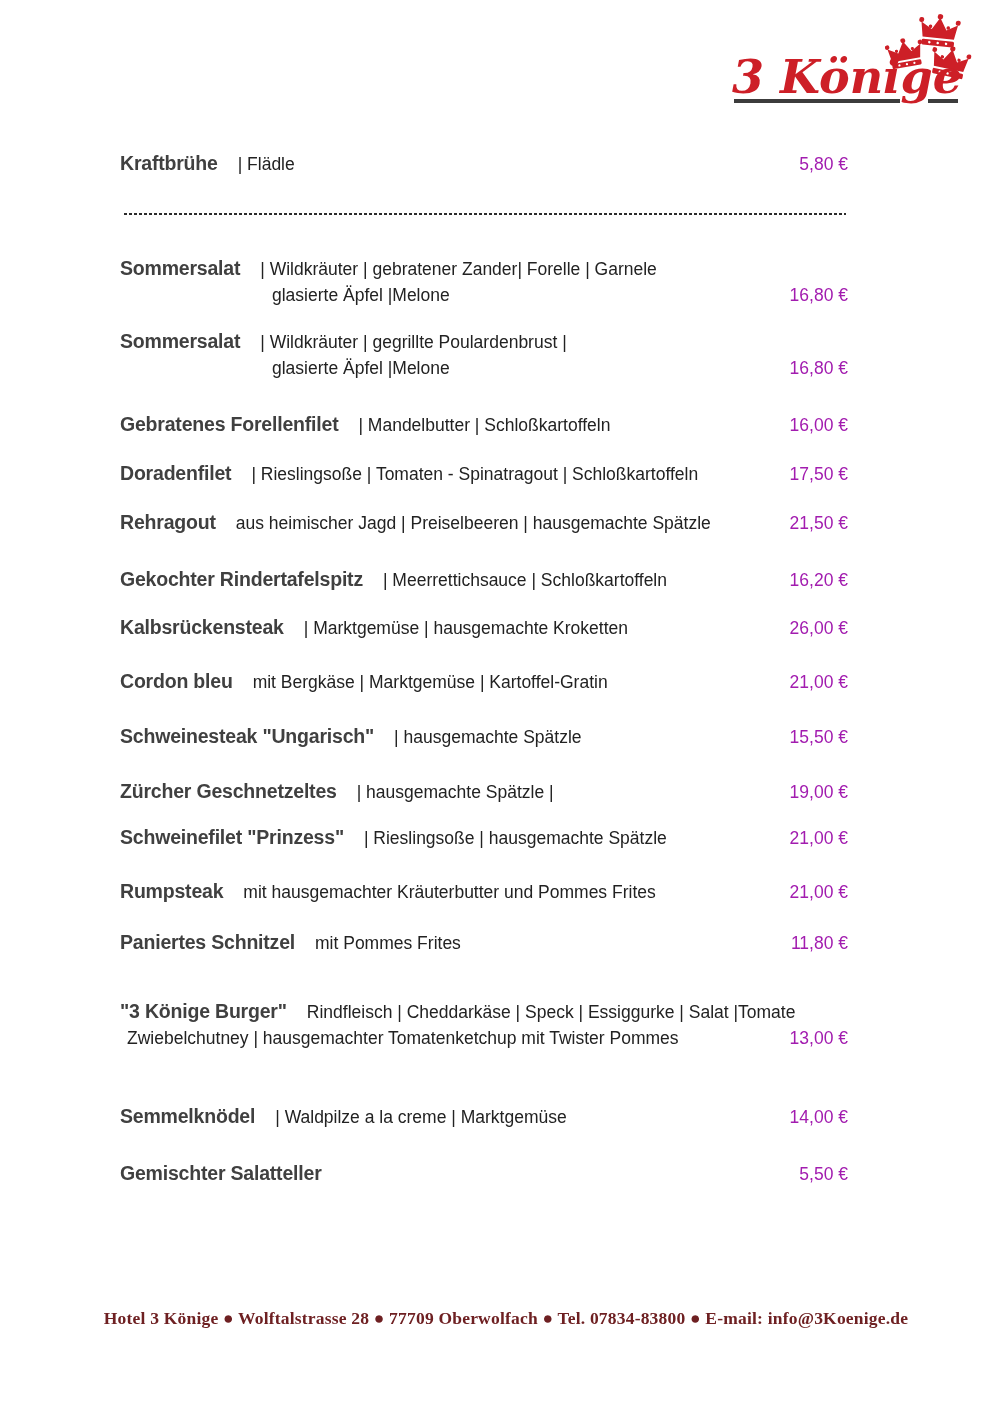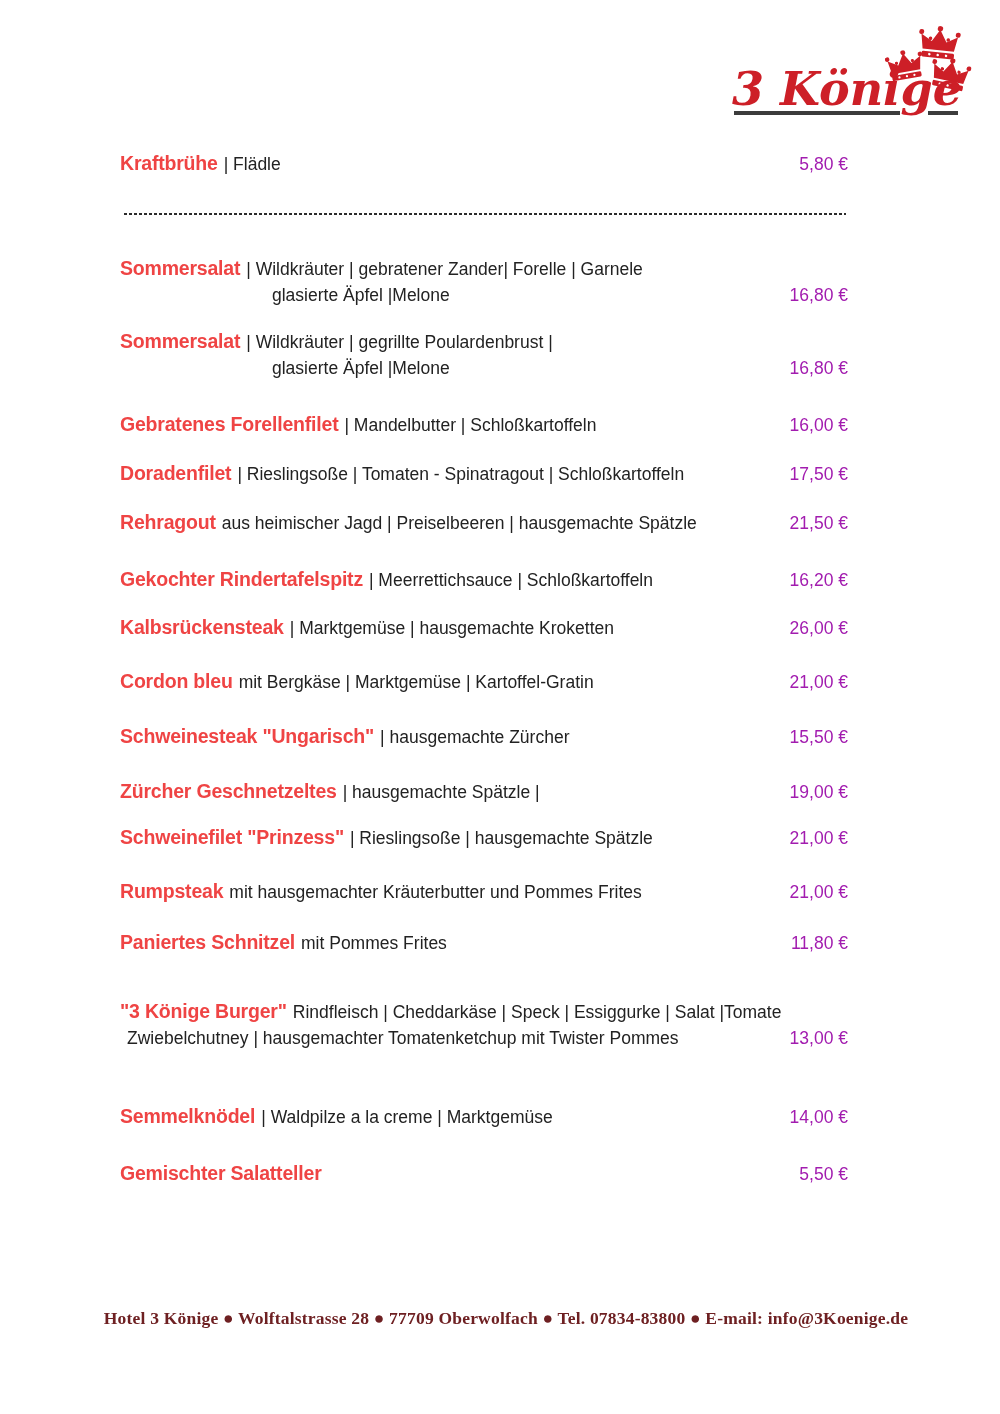--- a/index.html
+++ b/index.html
@@ -15,21 +15,21 @@
   .page {
     position: relative;
     width: 1000px;
     height: 1414px;
     background: #fff;
   }
 
   
   .logo {
     position: absolute;
-    top: 28px;
+    top: 16px;
     right: 40px;
     width: 228px;
     height: 120px;
   }
   .crowns {
     position: absolute;
     top: -2px;
     right: -10px;
     width: 84px;
     height: 76px;
@@ -74,25 +74,25 @@
     display: flex;
     align-items: baseline;
     line-height: 26px;
     font-size: 17.5px;
     color: #222;
     white-space: nowrap;
   }
   .nm {
     font-weight: bold;
     font-size: 19.5px;
-    color: #ef4444;
+    color: #404040;
     letter-spacing: -0.2px;
   }
   .desc { font-size: 17.5px; color: #222; }
-  .nm + .desc { margin-left: 6px; }
+  .nm + .desc { margin-left: 20px; }
   .price {
     margin-left: auto;
     padding-left: 20px;
     font-size: 17.5px;
     color: #a21caf;
   }
   .indent-desc  { padding-left: 152px; }
   .indent-small { padding-left: 7px; justify-content: center; }
   .divider {
     height: 2px;
@@ -240,21 +240,21 @@
       <div class="menu-item" style="margin-top: 27px;">
         <div class="line">
           <span class="nm">Cordon bleu</span>
           <span class="desc">mit Bergkäse | Marktgemüse | Kartoffel-Gratin</span>
           <span class="price">21,00 €</span>
         </div>
       </div>
       <div class="menu-item" style="margin-top: 28px;">
         <div class="line">
           <span class="nm">Schweinesteak "Ungarisch"</span>
-          <span class="desc">| hausgemachte Zürcher</span>
+          <span class="desc">| hausgemachte Spätzle</span>
           <span class="price">15,50 €</span>
         </div>
       </div>
       <div class="menu-item" style="margin-top: 28px;">
         <div class="line">
           <span class="nm">Zürcher Geschnetzeltes</span>
           <span class="desc">| hausgemachte Spätzle |</span>
           <span class="price">19,00 €</span>
         </div>
       </div>

